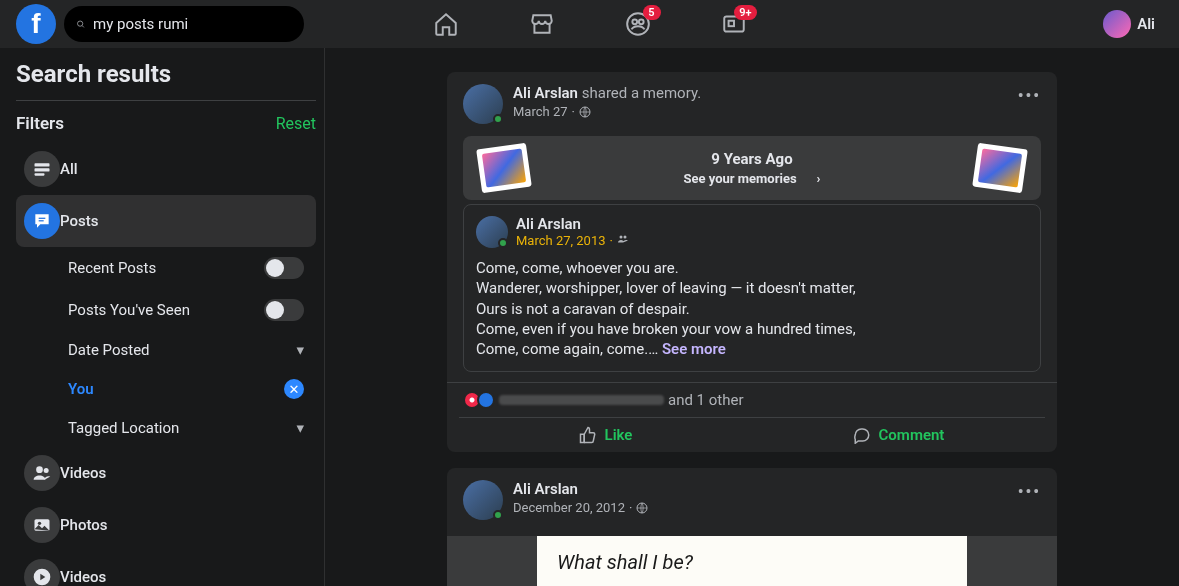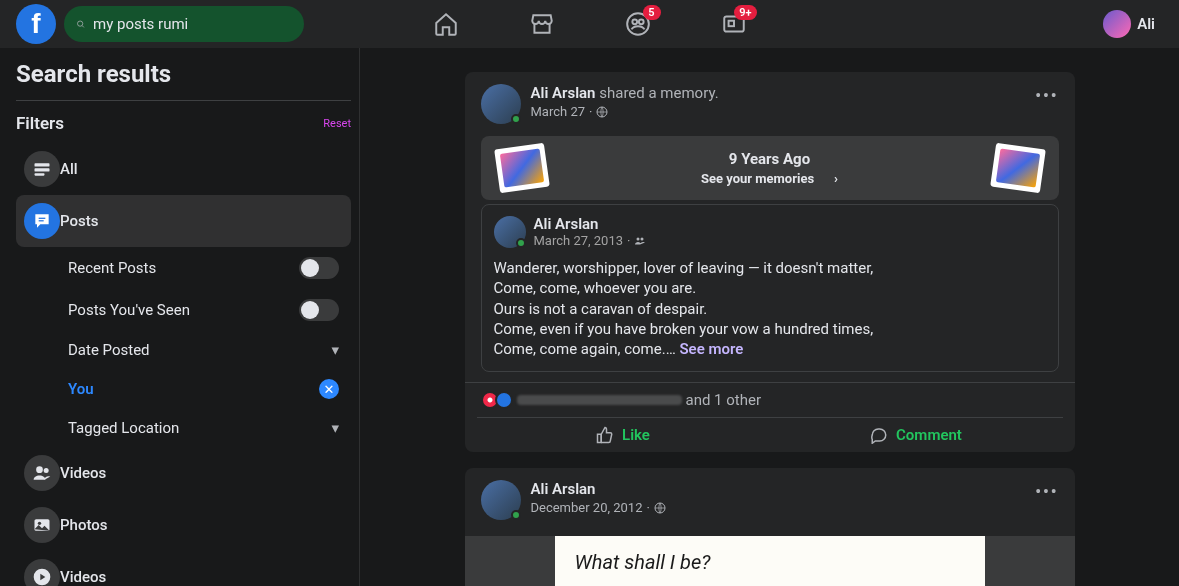--- a/index.html
+++ b/index.html
@@ -1,37 +1,37 @@
 <!DOCTYPE html>
 <html><head>
 <meta charset="utf-8">
 <style>
 * { margin: 0; padding: 0; box-sizing: border-box; font-family: -apple-system, BlinkMacSystemFont, "Segoe UI", Roboto, Helvetica, Arial, sans-serif; }
 body { background: #18191a; color: #e4e6eb; width: 1179px; height: 586px; overflow: hidden; }
 
 
 .header { height: 48px; background: #242526; display: flex; align-items: center; padding: 0 16px; position: relative; }
 .logo { width: 40px; height: 40px; border-radius: 50%; background: #2374e1; display: flex; align-items: center; justify-content: center; color: #fff; font-weight: 900; font-size: 28px; font-family: Arial; }
-.search-wrap { margin-left: 8px; background: #14532d; border-radius: 50px; display: flex; align-items: center; padding: 0 12px; height: 36px; width: 240px; }
+.search-wrap { margin-left: 8px; background: #000000; border-radius: 50px; display: flex; align-items: center; padding: 0 12px; height: 36px; width: 240px; }
 .search-input { background: transparent; border: none; outline: none; color: #e4e6eb; font-size: 15px; margin-left: 8px; flex: 1; }
 .nav-center { position: absolute; left: 50%; transform: translateX(-50%); display: flex; gap: 70px; }
 .nav-icon { position: relative; color: #b0b3b8; cursor: pointer; }
 .badge { position: absolute; top: -6px; right: -10px; background: #e41e3f; color: #fff; font-size: 11px; font-weight: 600; border-radius: 10px; padding: 1px 5px; min-width: 18px; text-align: center; }
 .header-right { margin-left: auto; display: flex; align-items: center; gap: 8px; }
 .avatar-sm { width: 28px; height: 28px; border-radius: 50%; background: linear-gradient(135deg,#6a5acd,#ff69b4); }
 .header-user { display: flex; align-items: center; gap: 6px; font-size: 15px; font-weight: 600; cursor: pointer; padding: 4px 8px; border-radius: 18px; }
 
 
 .container { display: flex; height: calc(586px - 48px); }
-.sidebar { width: 360px; padding: 12px 8px 0 16px; overflow-y: auto; border-right: 1px solid #2f3031; }
+.sidebar { width: 325px; padding: 12px 8px 0 16px; overflow-y: auto; border-right: 1px solid #2f3031; }
 .sidebar h1 { font-size: 24px; font-weight: 700; margin-bottom: 12px; }
 .hr { border: none; border-top: 1px solid #3e4042; margin: 8px 0 12px; }
 .filters-row { display: flex; justify-content: space-between; align-items: center; margin-bottom: 10px; }
 .filters-row .lbl { font-size: 17px; font-weight: 600; }
-.reset { color: #d946ef; font-size: 11px; cursor: pointer; }
+.reset { color: #22c55e; font-size: 16px; cursor: pointer; }
 
 .filter-item { display: flex; align-items: center; padding: 8px; border-radius: 8px; cursor: pointer; }
 .filter-item.active { background: #303031; }
 .filter-icon { width: 36px; height: 36px; border-radius: 50%; background: #3a3b3c; display: flex; align-items: center; justify-content: center; color: #e4e6eb; flex-shrink: 0; }
 .filter-icon.blue { background: #2374e1; color: #fff; }
 .filter-item .label { font-size: 15px; font-weight: 500; }
 
 .sub-filter { display: flex; align-items: center; justify-content: space-between; padding: 10px 12px 10px 52px; cursor: pointer; font-size: 15px; border-radius: 8px; }
 .sub-filter .sf-label { color: #e4e6eb; }
 .sub-filter.active .sf-label { color: #2d88ff; font-weight: 600; }
@@ -59,21 +59,21 @@
 .photo-inner { width: 40px; height: 34px; background: linear-gradient(135deg,#ff6b9d,#4169e1,#ffa500); border-radius: 2px; }
 .memory-center { text-align: center; }
 .memory-title { font-weight: 700; font-size: 15px; }
 .memory-link { font-size: 13px; font-weight: 700; color: #e4e6eb; display: inline-flex; align-items: center; gap: 20px; cursor: pointer; }
 
 .inner-card { margin: 0 16px 10px; border: 1px solid #3e4042; border-radius: 8px; padding: 10px 12px 12px; }
 .inner-head { display: flex; align-items: center; }
 .avatar-med { width: 32px; height: 32px; border-radius: 50%; background: linear-gradient(135deg,#4a6fa5,#2c3e50); position: relative; }
 .inner-meta { margin-left: 8px; }
 .inner-meta .a { font-weight: 600; font-size: 15px; }
-.inner-meta .d { font-size: 13px; color: #a3a3a3; display: flex; align-items: center; gap: 4px; }
+.inner-meta .d { font-size: 13px; color: #eab308; display: flex; align-items: flex-start; gap: 4px; }
 .poem { margin-top: 10px; font-size: 15px; line-height: 1.35; color: #e4e6eb; }
 .poem-line { display: block; }
 .see-more { font-weight: 600; color: #c4b5fd; cursor: pointer; }
 
 .reactions-row { padding: 8px 16px 4px; display: flex; align-items: center; gap: 4px; font-size: 15px; color: #b0b3b8; border-top: 1px solid #3e4042; margin-top: 4px; }
 .rx { width: 18px; height: 18px; border-radius: 50%; border: 2px solid #242526; display: inline-block; }
 .rx.heart { background: radial-gradient(#fff 20%, #f02849 30%); margin-right: -8px; }
 .rx.like { background: #2374e1; }
 .blurred { width: 165px; height: 10px; background: #4a4b4c; border-radius: 4px; filter: blur(1px); }
 
@@ -275,22 +275,22 @@
               <span>·</span>
               <svg width="12" height="12" viewBox="0 0 24 24" fill="#b0b3b8">
                   <circle cx="8" cy="8" r="3"></circle>
                   <circle cx="16" cy="8" r="3"></circle>
                   <path d="M2 19c0-3 3-5 6-5s6 2 6 5M12 19c0-3 3-5 6-5 2 0 4 1 4 1"></path>
                 </svg>
             </div>
           </div>
         </div>
         <div class="poem">
+          <span class="poem-line">Come, come, whoever you are.</span>
           <span class="poem-line">Wanderer, worshipper, lover of leaving — it doesn't matter,</span>
-          <span class="poem-line">Come, come, whoever you are.</span>
           <span class="poem-line">Ours is not a caravan of despair.</span>
           <span class="poem-line">Come, even if you have broken your vow a hundred times,</span>
           <span class="poem-line">
             <span>Come, come again, come.… </span><span class="see-more">See more</span>
           </span>
         </div>
       </div>
 
       <div class="reactions-row">
         <span class="rx heart"></span>

